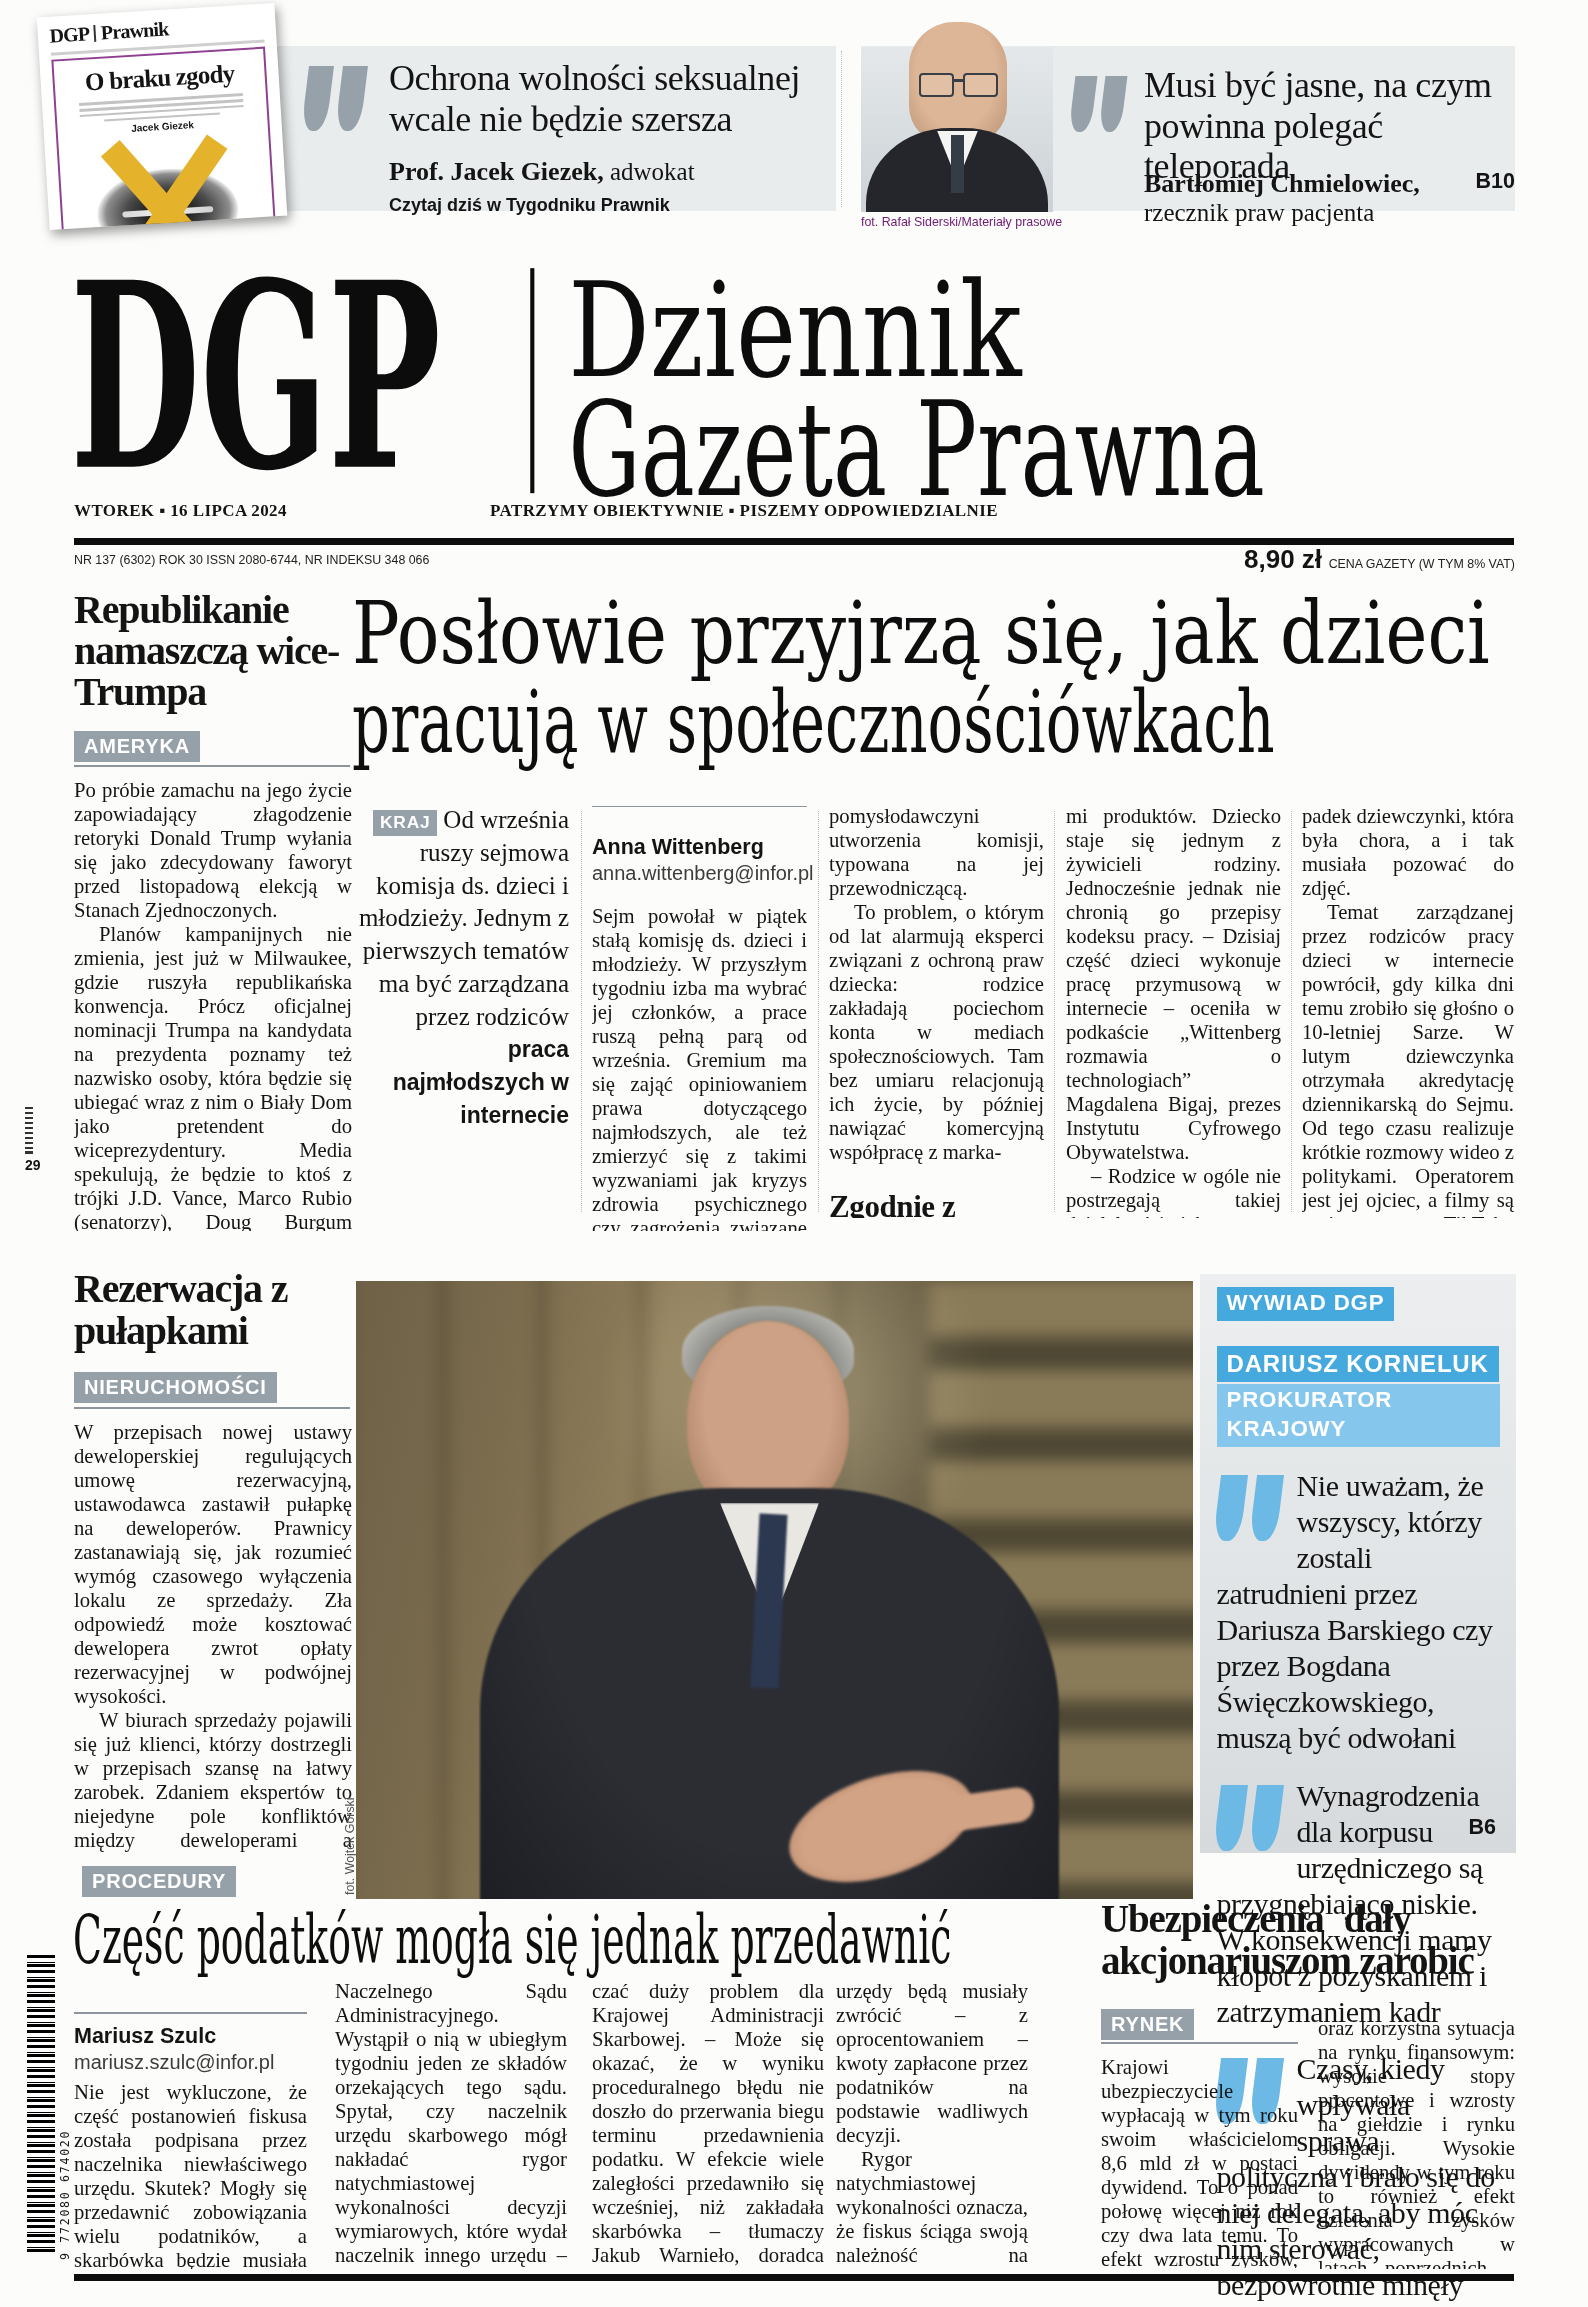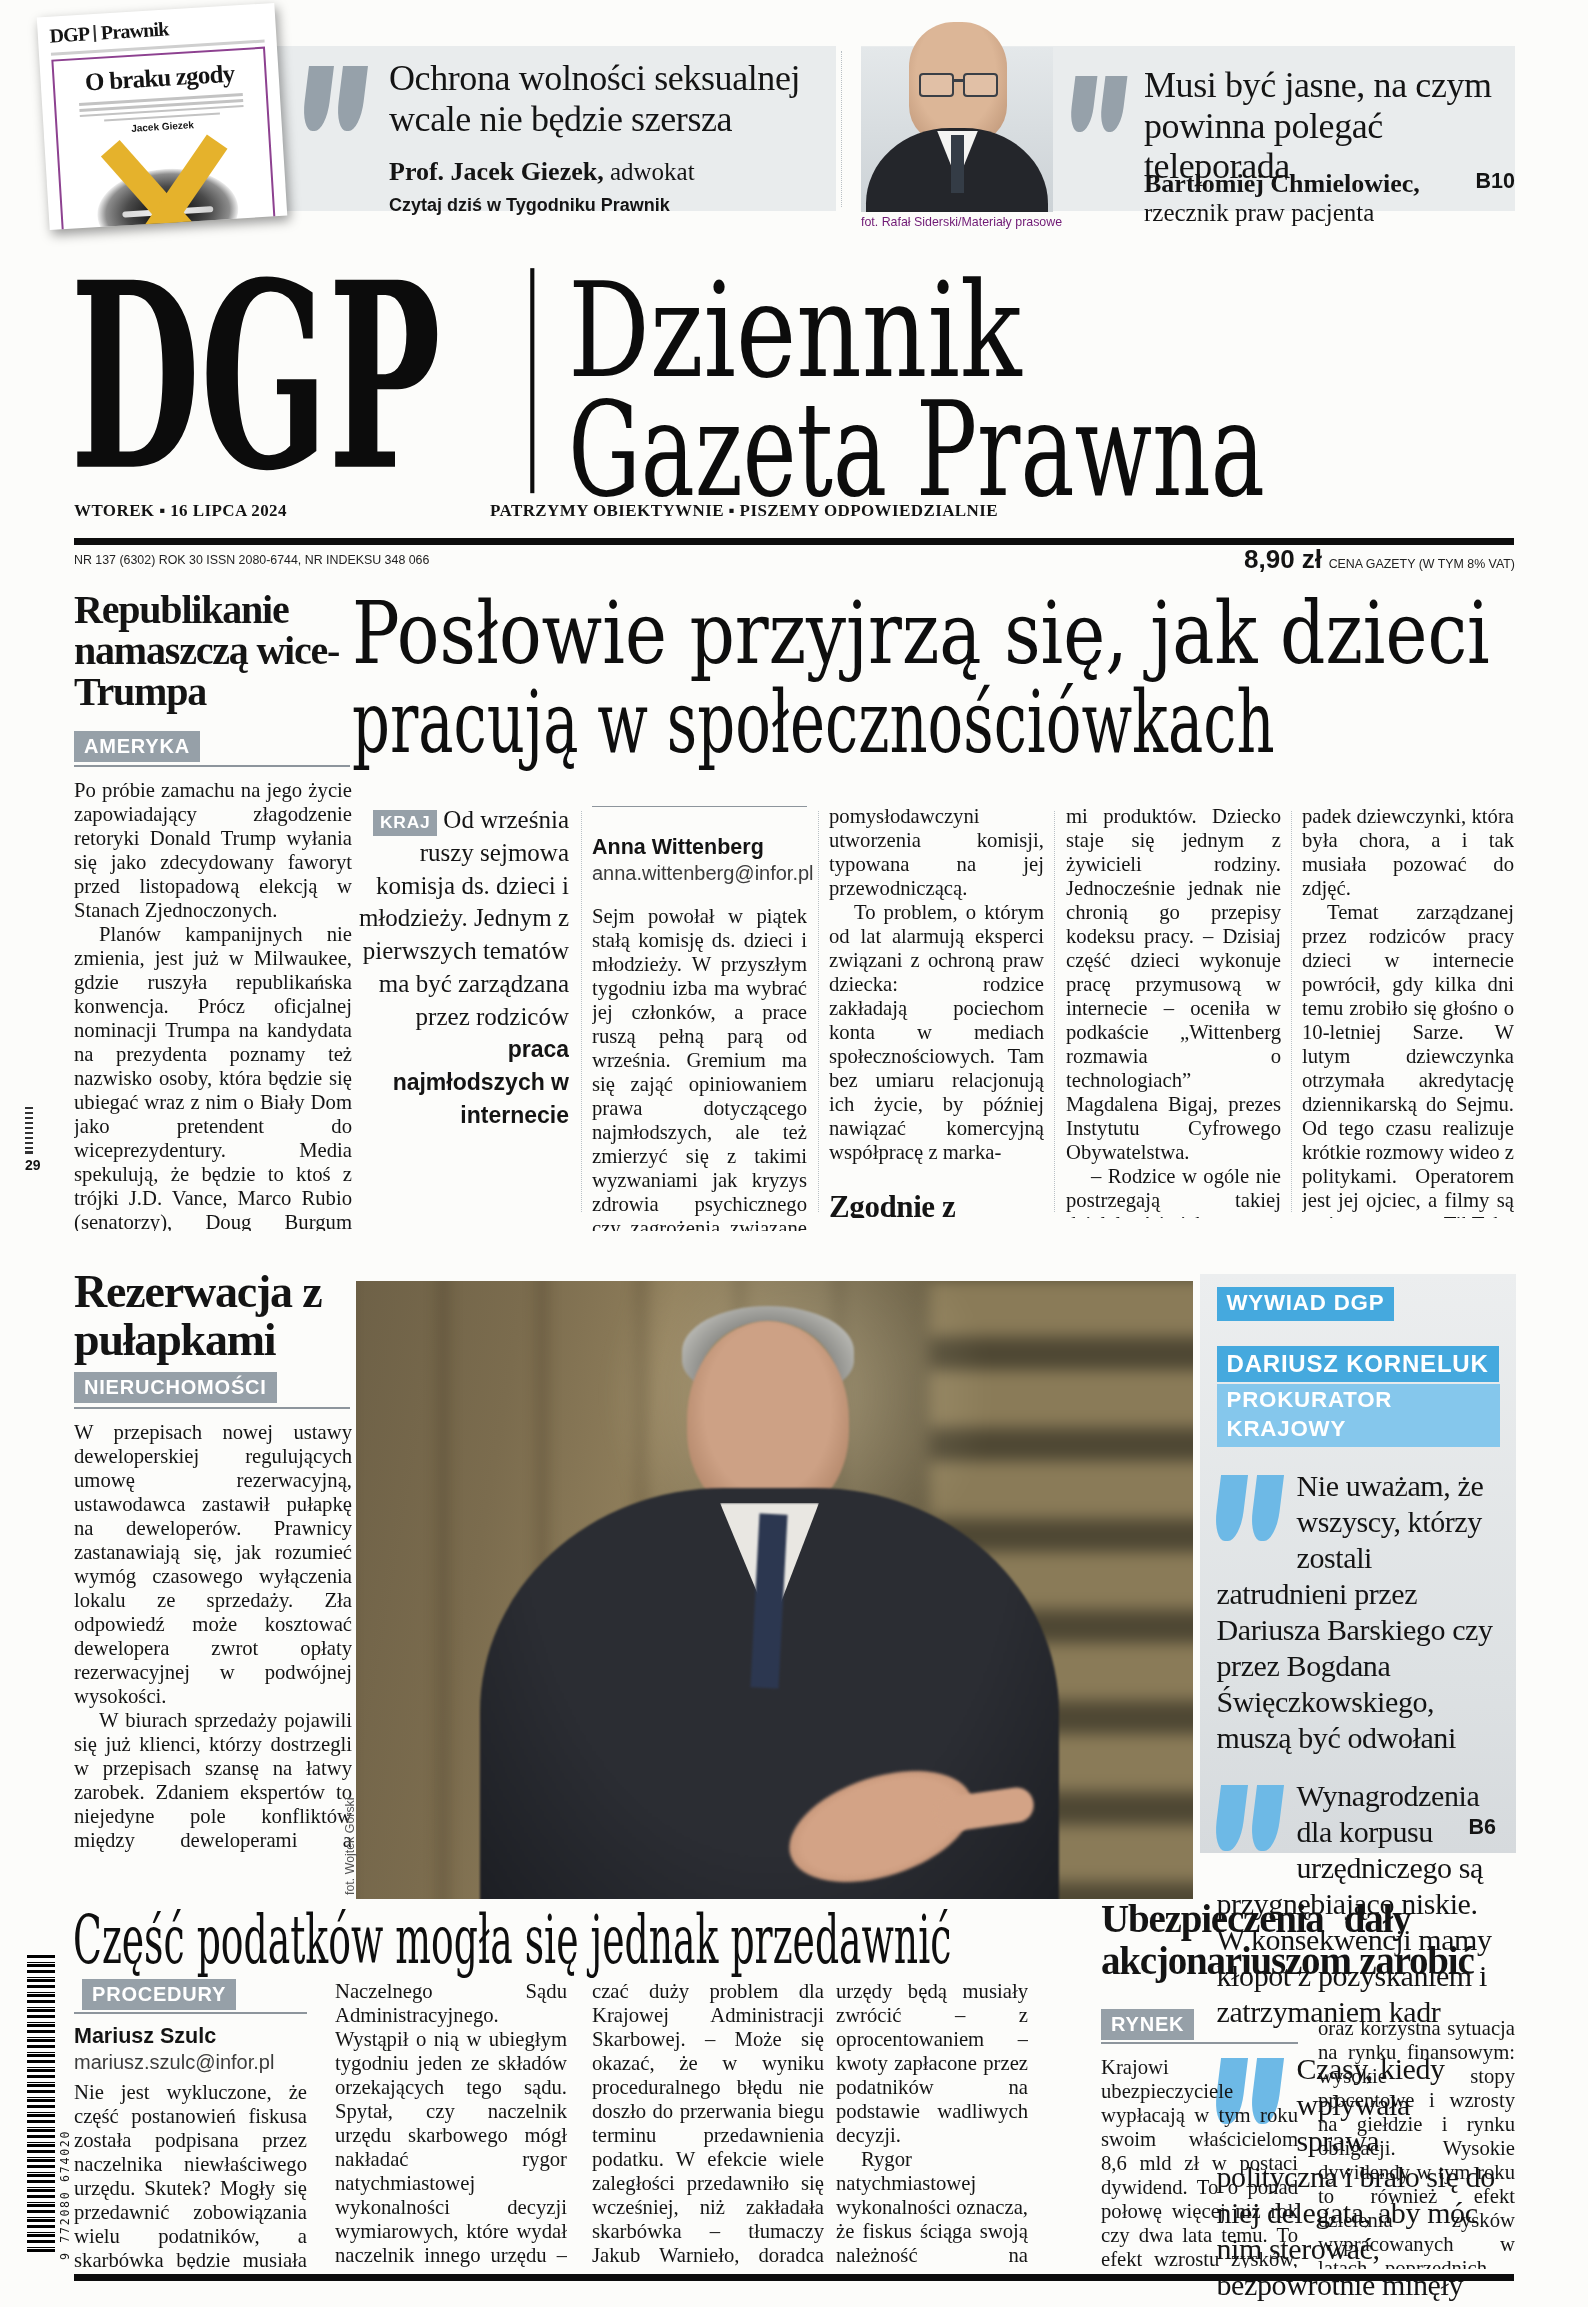--- a/index.html
+++ b/index.html
@@ -259,21 +259,21 @@
     <p>– Rodzice w ogóle nie postrzegają takiej działalności jako pracy. Wielu z nich uważa, że robią to dla dobra dzieci – mówi Marek Szymaniak, dziennikarz SpidersWeb+, który zajmował się dziecięcymi influencerami.</p>
 
   </div>
 
   <div class="abs body" style="left:1302px;top:804px;width:212px;height:414px;">
     <p>padek dziewczynki, która była chora, a i tak musiała pozować do zdjęć.</p>
     <p>Temat zarządzanej przez rodziców pracy dzieci w internecie powrócił, gdy kilka dni temu zrobiło się głośno o 10-letniej Sarze. W lutym dziewczynka otrzymała akredytację dziennikarską do Sejmu. Od tego czasu realizuje krótkie rozmowy wideo z politykami. Operatorem jest jej ojciec, a filmy są umieszczane na TikToku z wizerunkiem dziewczynki.</p>
 
   </div>
 
-  <h2 class="abs hserif" style="left:74px;top:1268px;width:281px;font-size:46px;line-height:1.04;">Rezerwacja z pułapkami</h2>
+  <h2 class="abs hserif" style="left:74px;top:1268px;width:281px;font-size:40px;line-height:1.04;">Rezerwacja z pułapkami</h2>
   <div class="abs" style="left:74px;top:1372px;"><span class="tag">NIERUCHOMOŚCI</span></div>
   <div class="rule" style="left:74px;top:1407px;width:276px;"></div>
   <div class="abs body" style="left:74px;top:1420px;width:278px;height:437px;">
     <p>W przepisach nowej ustawy deweloperskiej regulujących umowę rezerwacyjną, ustawodawca zastawił pułapkę na deweloperów. Prawnicy zastanawiają się, jak rozumieć wymóg czasowego wyłączenia lokalu ze sprzedaży. Zła odpowiedź może kosztować dewelopera zwrot opłaty rezerwacyjnej w podwójnej wysokości.</p>
     <p><span>W biurach sprzedaży pojawili się już klienci, którzy dostrzegli w przepisach szansę na łatwy zarobek. Zdaniem ekspertów to niejedyne pole konfliktów między deweloperami a konsumentami. Niespodzianki mogą spotkać też tych drugich. </span></p>
   </div>
 
   <div class="abs photo1">
     <div class="ph-blur">
       <div class="ph-panel"></div>
@@ -319,21 +319,21 @@
         <span>Czasy, kiedy wpływała sprawa polityczna i brało się do niej delegata, aby móc nim sterować, bezpowrotnie minęły</span>
       </div>
     </div>
     <span class="pageref" style="position:absolute;right:20px;bottom:13.2px;">B6</span>
   </div>
 
   <svg class="abs" style="left:73px;top:1900px;overflow:visible;" width="976" height="83" viewBox="0 0 1180 100">
     <text x="0" y="76" font-family="DejaVu Serif, serif" font-size="82" textLength="1062" lengthAdjust="spacingAndGlyphs" fill="#0e0e0e">Część podatków mogła się jednak przedawnić</text>
   </svg>
 
-  <div class="abs" style="left:74px;top:1979px;padding-left:8px;"><span class="tag">PROCEDURY</span></div>
+  <div class="abs" style="left:74px;top:1866px;padding-left:8px;"><span class="tag">PROCEDURY</span></div>
   <div class="rule" style="left:74px;top:2012px;width:233px;"></div>
   <div class="abs" style="left:74px;top:2024px;width:233px;">
     <div class="author">Mariusz Szulc</div>
     <div class="email">mariusz.szulc@infor.pl</div>
   </div>
   <div class="abs body" style="left:74px;top:2080px;width:233px;height:189px;">
     <p>Nie jest wykluczone, że część postanowień fiskusa została podpisana przez naczelnika niewłaściwego urzędu. Skutek? Mogły się przedawnić zobowiązania wielu podatników, a skarbówka będzie musiała zwrócić pieniądze.</p>
 
   </div>
   <div class="abs body" style="left:335px;top:1979px;width:232px;height:290px;">

